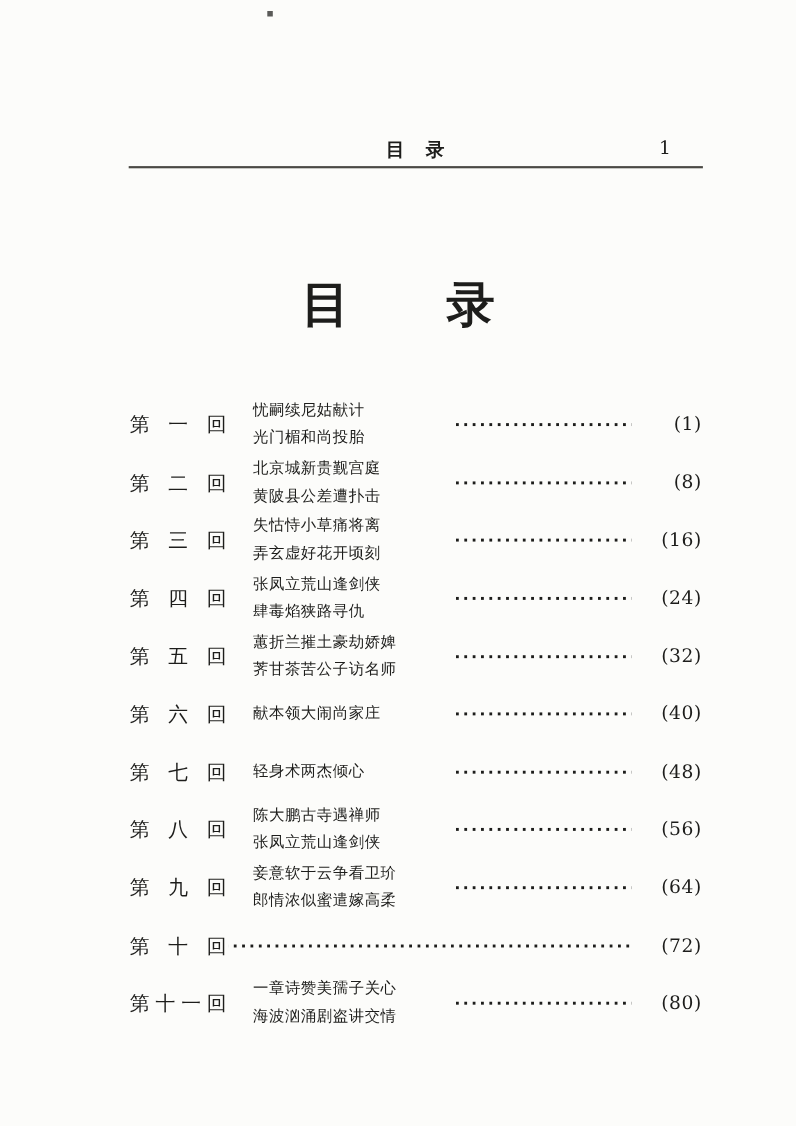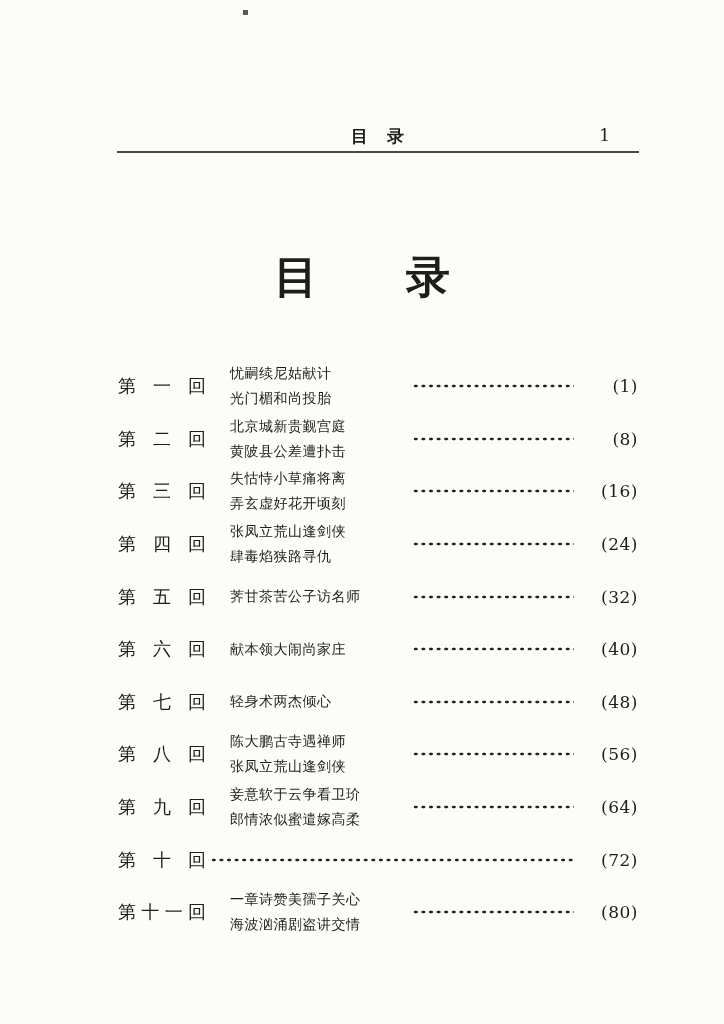--- a/index.html
+++ b/index.html
@@ -144,20 +144,21 @@
         <div>张凤立荒山逢剑侠</div>
         <div>肆毒焰狭路寻仇</div>
       </div>
       <div class="leader"></div>
       <div class="pageno">(24)</div>
     </div>
 
     <div class="entry">
       <div class="chapter">第五回</div>
       <div class="titles">
+        <div>蕙折兰摧土豪劫娇婢</div>
         <div>荠甘茶苦公子访名师</div>
       </div>
       <div class="leader"></div>
       <div class="pageno">(32)</div>
     </div>
 
     <div class="entry">
       <div class="chapter">第六回</div>
       <div class="titles">
         <div>献本领大闹尚家庄</div>

